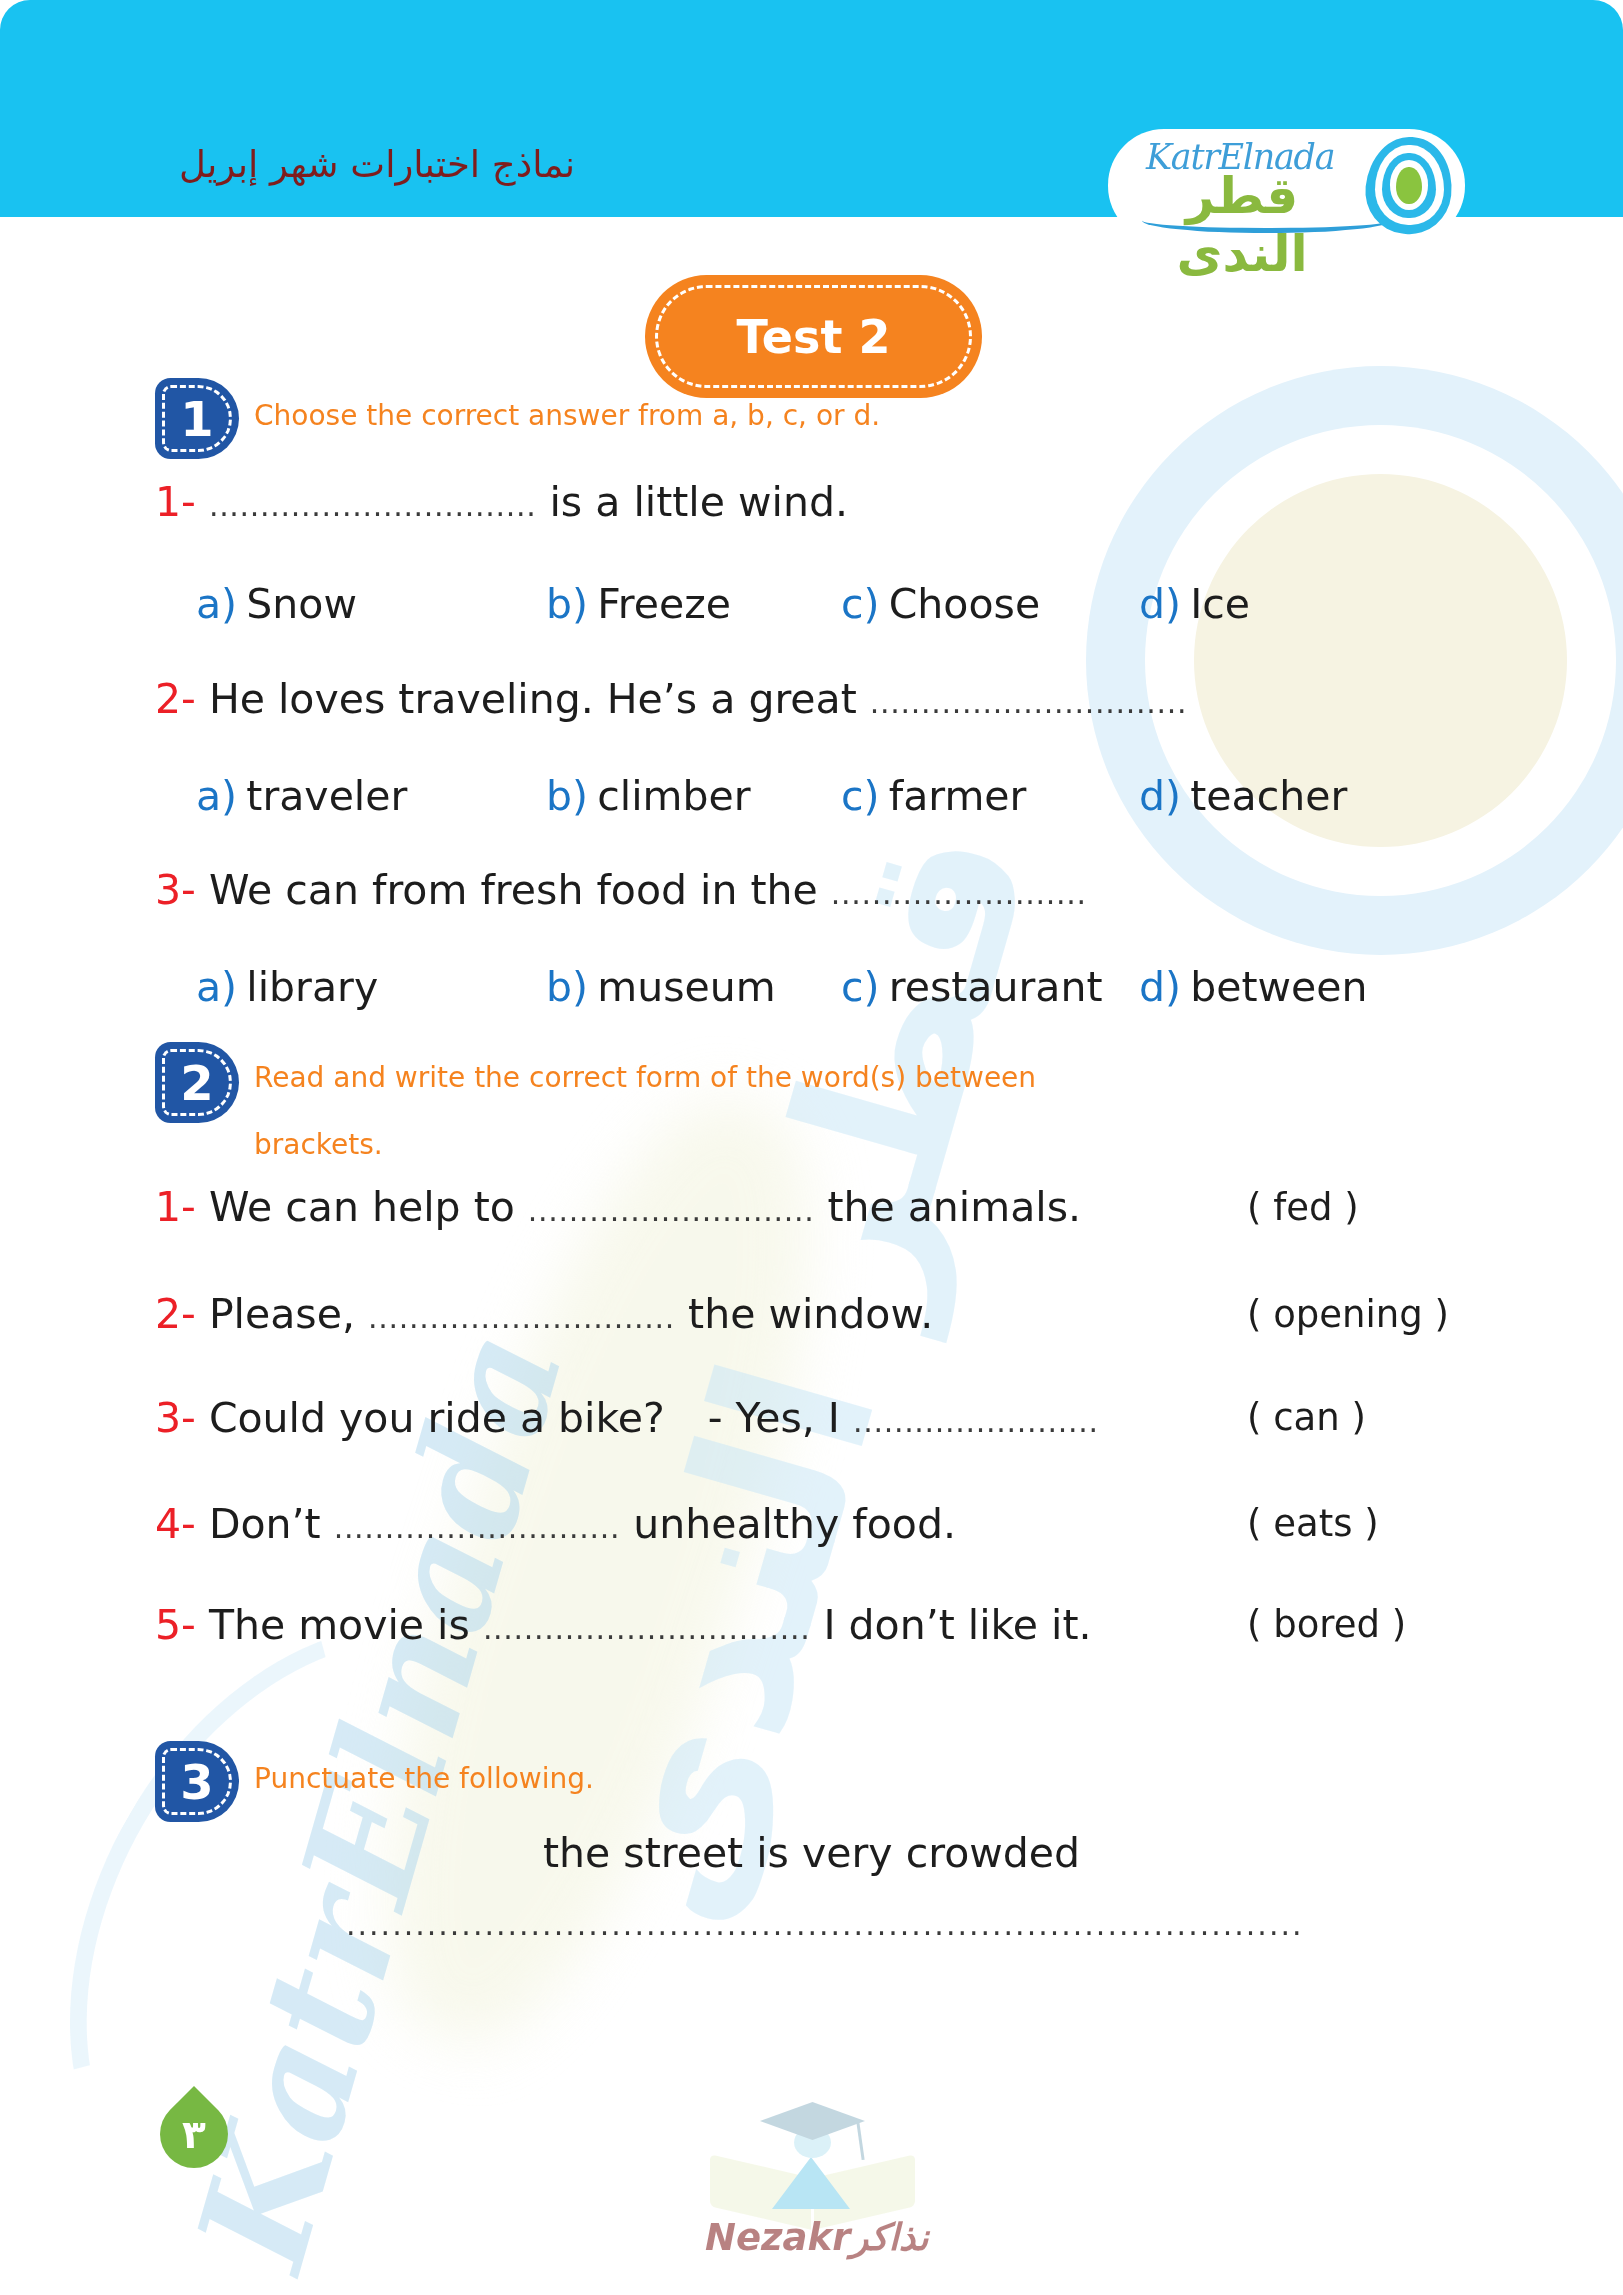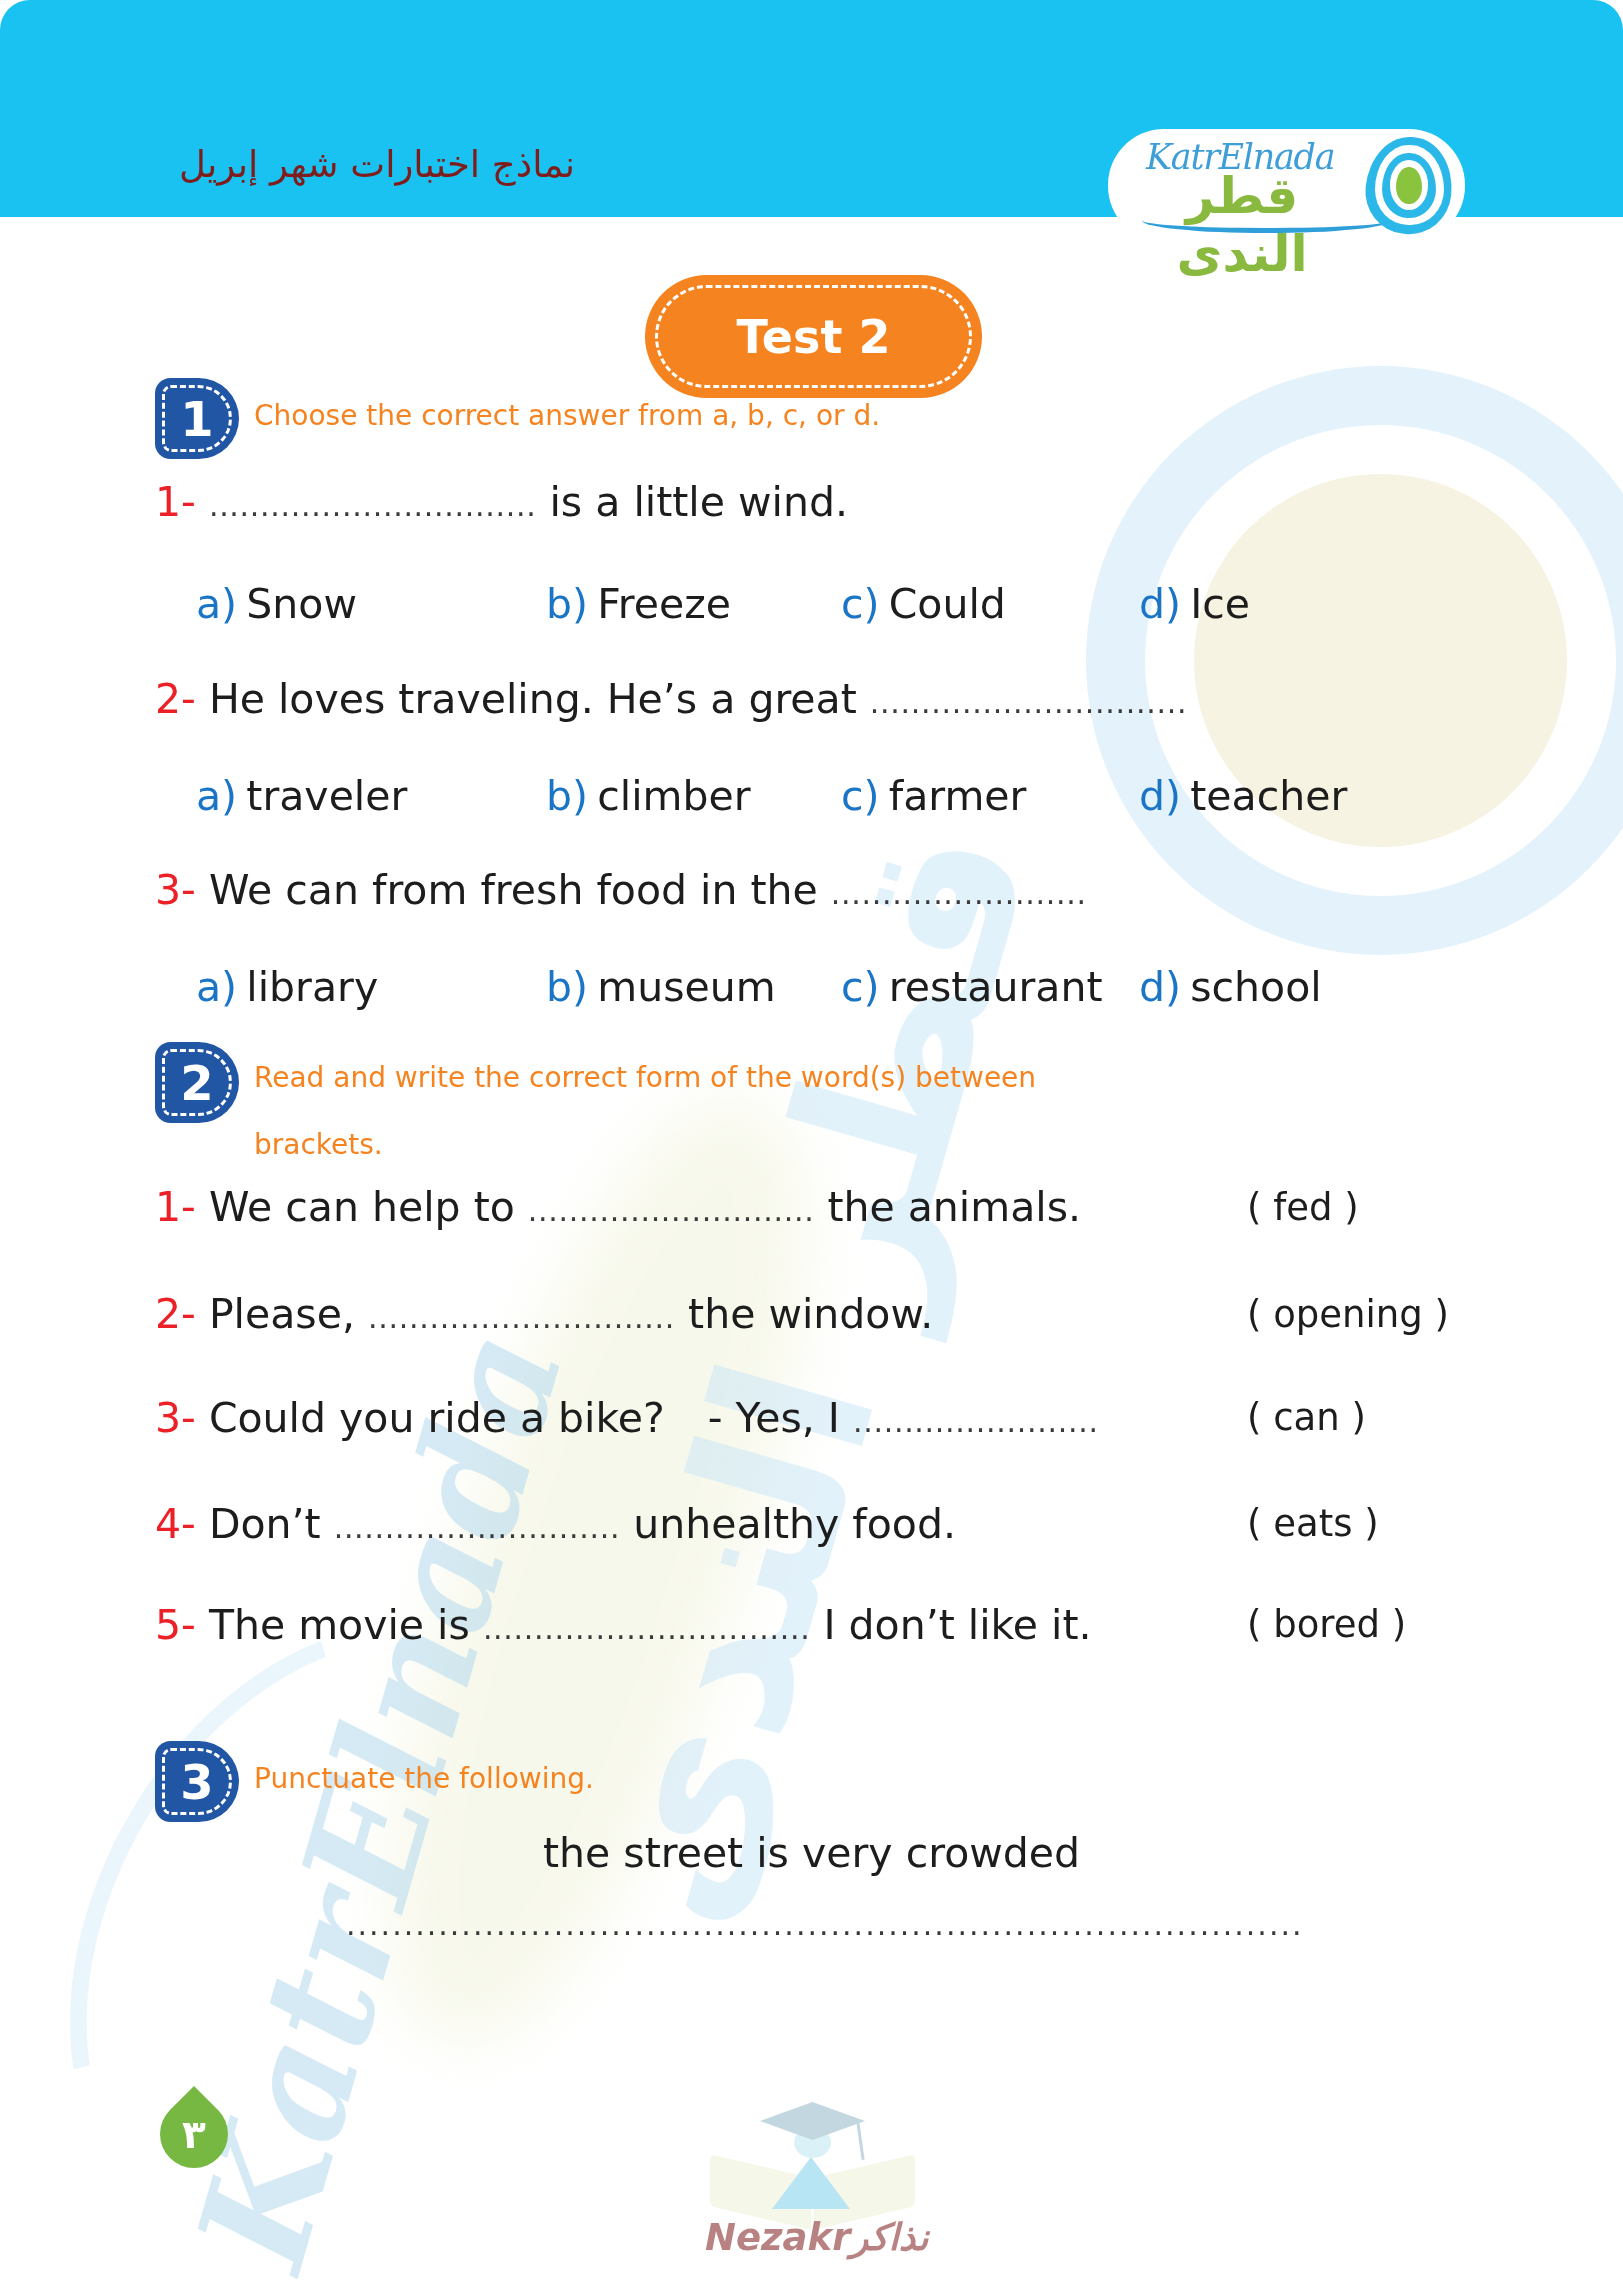--- a/index.html
+++ b/index.html
@@ -179,21 +179,21 @@
     <div class="opt" style="left:196px; top:580px;">
       <span class="opt-letter">a)</span>
       <span>Snow</span>
     </div>
     <div class="opt" style="left:546px; top:580px;">
       <span class="opt-letter">b)</span>
       <span>Freeze</span>
     </div>
     <div class="opt" style="left:841px; top:580px;">
       <span class="opt-letter">c)</span>
-      <span>Could</span>
+      <span>Choose</span>
     </div>
     <div class="opt" style="left:1139px; top:580px;">
       <span class="opt-letter">d)</span>
       <span>Ice</span>
     </div>
 
     <div class="q-line" style="left:155px; top:675px;">
       <span class="num-red">2-</span>
       <span>He loves traveling. He’s a great</span>
       <span class="dots">...............................</span>
@@ -227,21 +227,21 @@
     <div class="opt" style="left:546px; top:963px;">
       <span class="opt-letter">b)</span>
       <span>museum</span>
     </div>
     <div class="opt" style="left:841px; top:963px;">
       <span class="opt-letter">c)</span>
       <span>restaurant</span>
     </div>
     <div class="opt" style="left:1139px; top:963px;">
       <span class="opt-letter">d)</span>
-      <span>school</span>
+      <span>between</span>
     </div>
 
     <div class="sec-badge" style="left:155px; top:1042px;">
       <div class="sec-badge-inner"></div>
       <div class="sec-badge-num">2</div>
     </div>
     <div class="sec-heading" style="top:1061px;">Read and write the correct form of the word(s) between</div>
     <div class="sec-heading" style="top:1128px;">brackets.</div>
 
     <div class="q-line" style="left:155px; top:1183px;">

